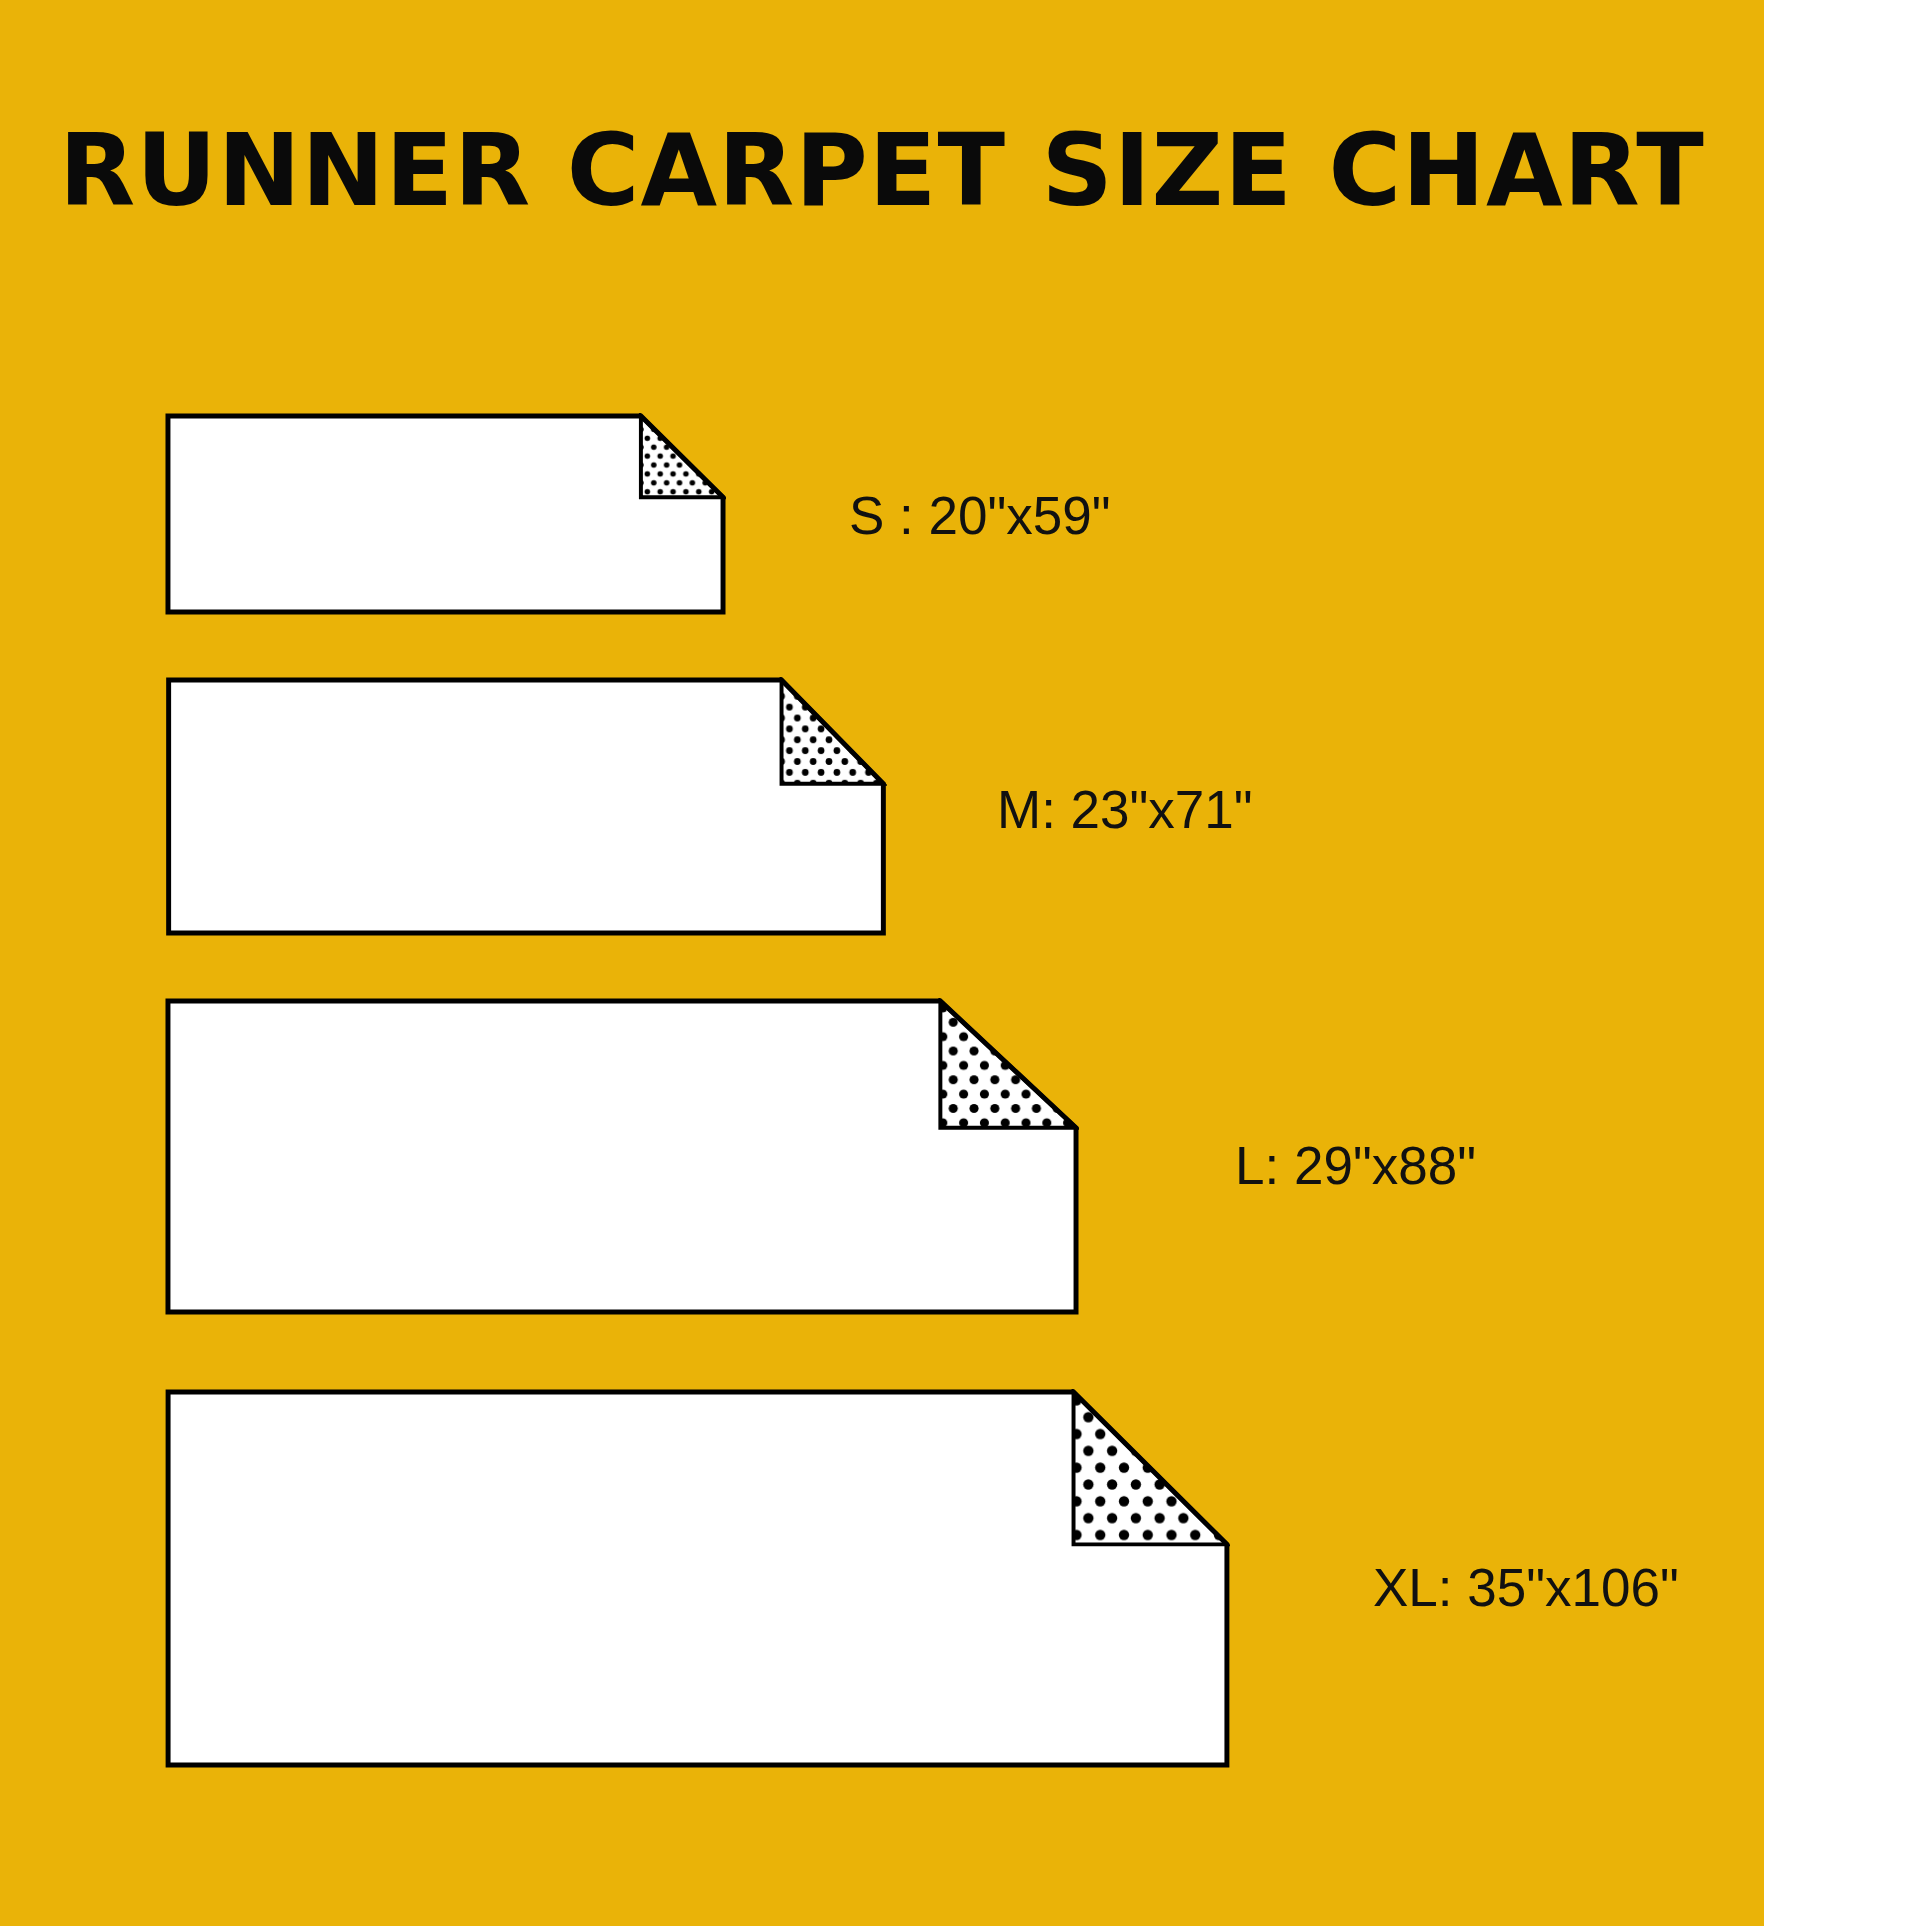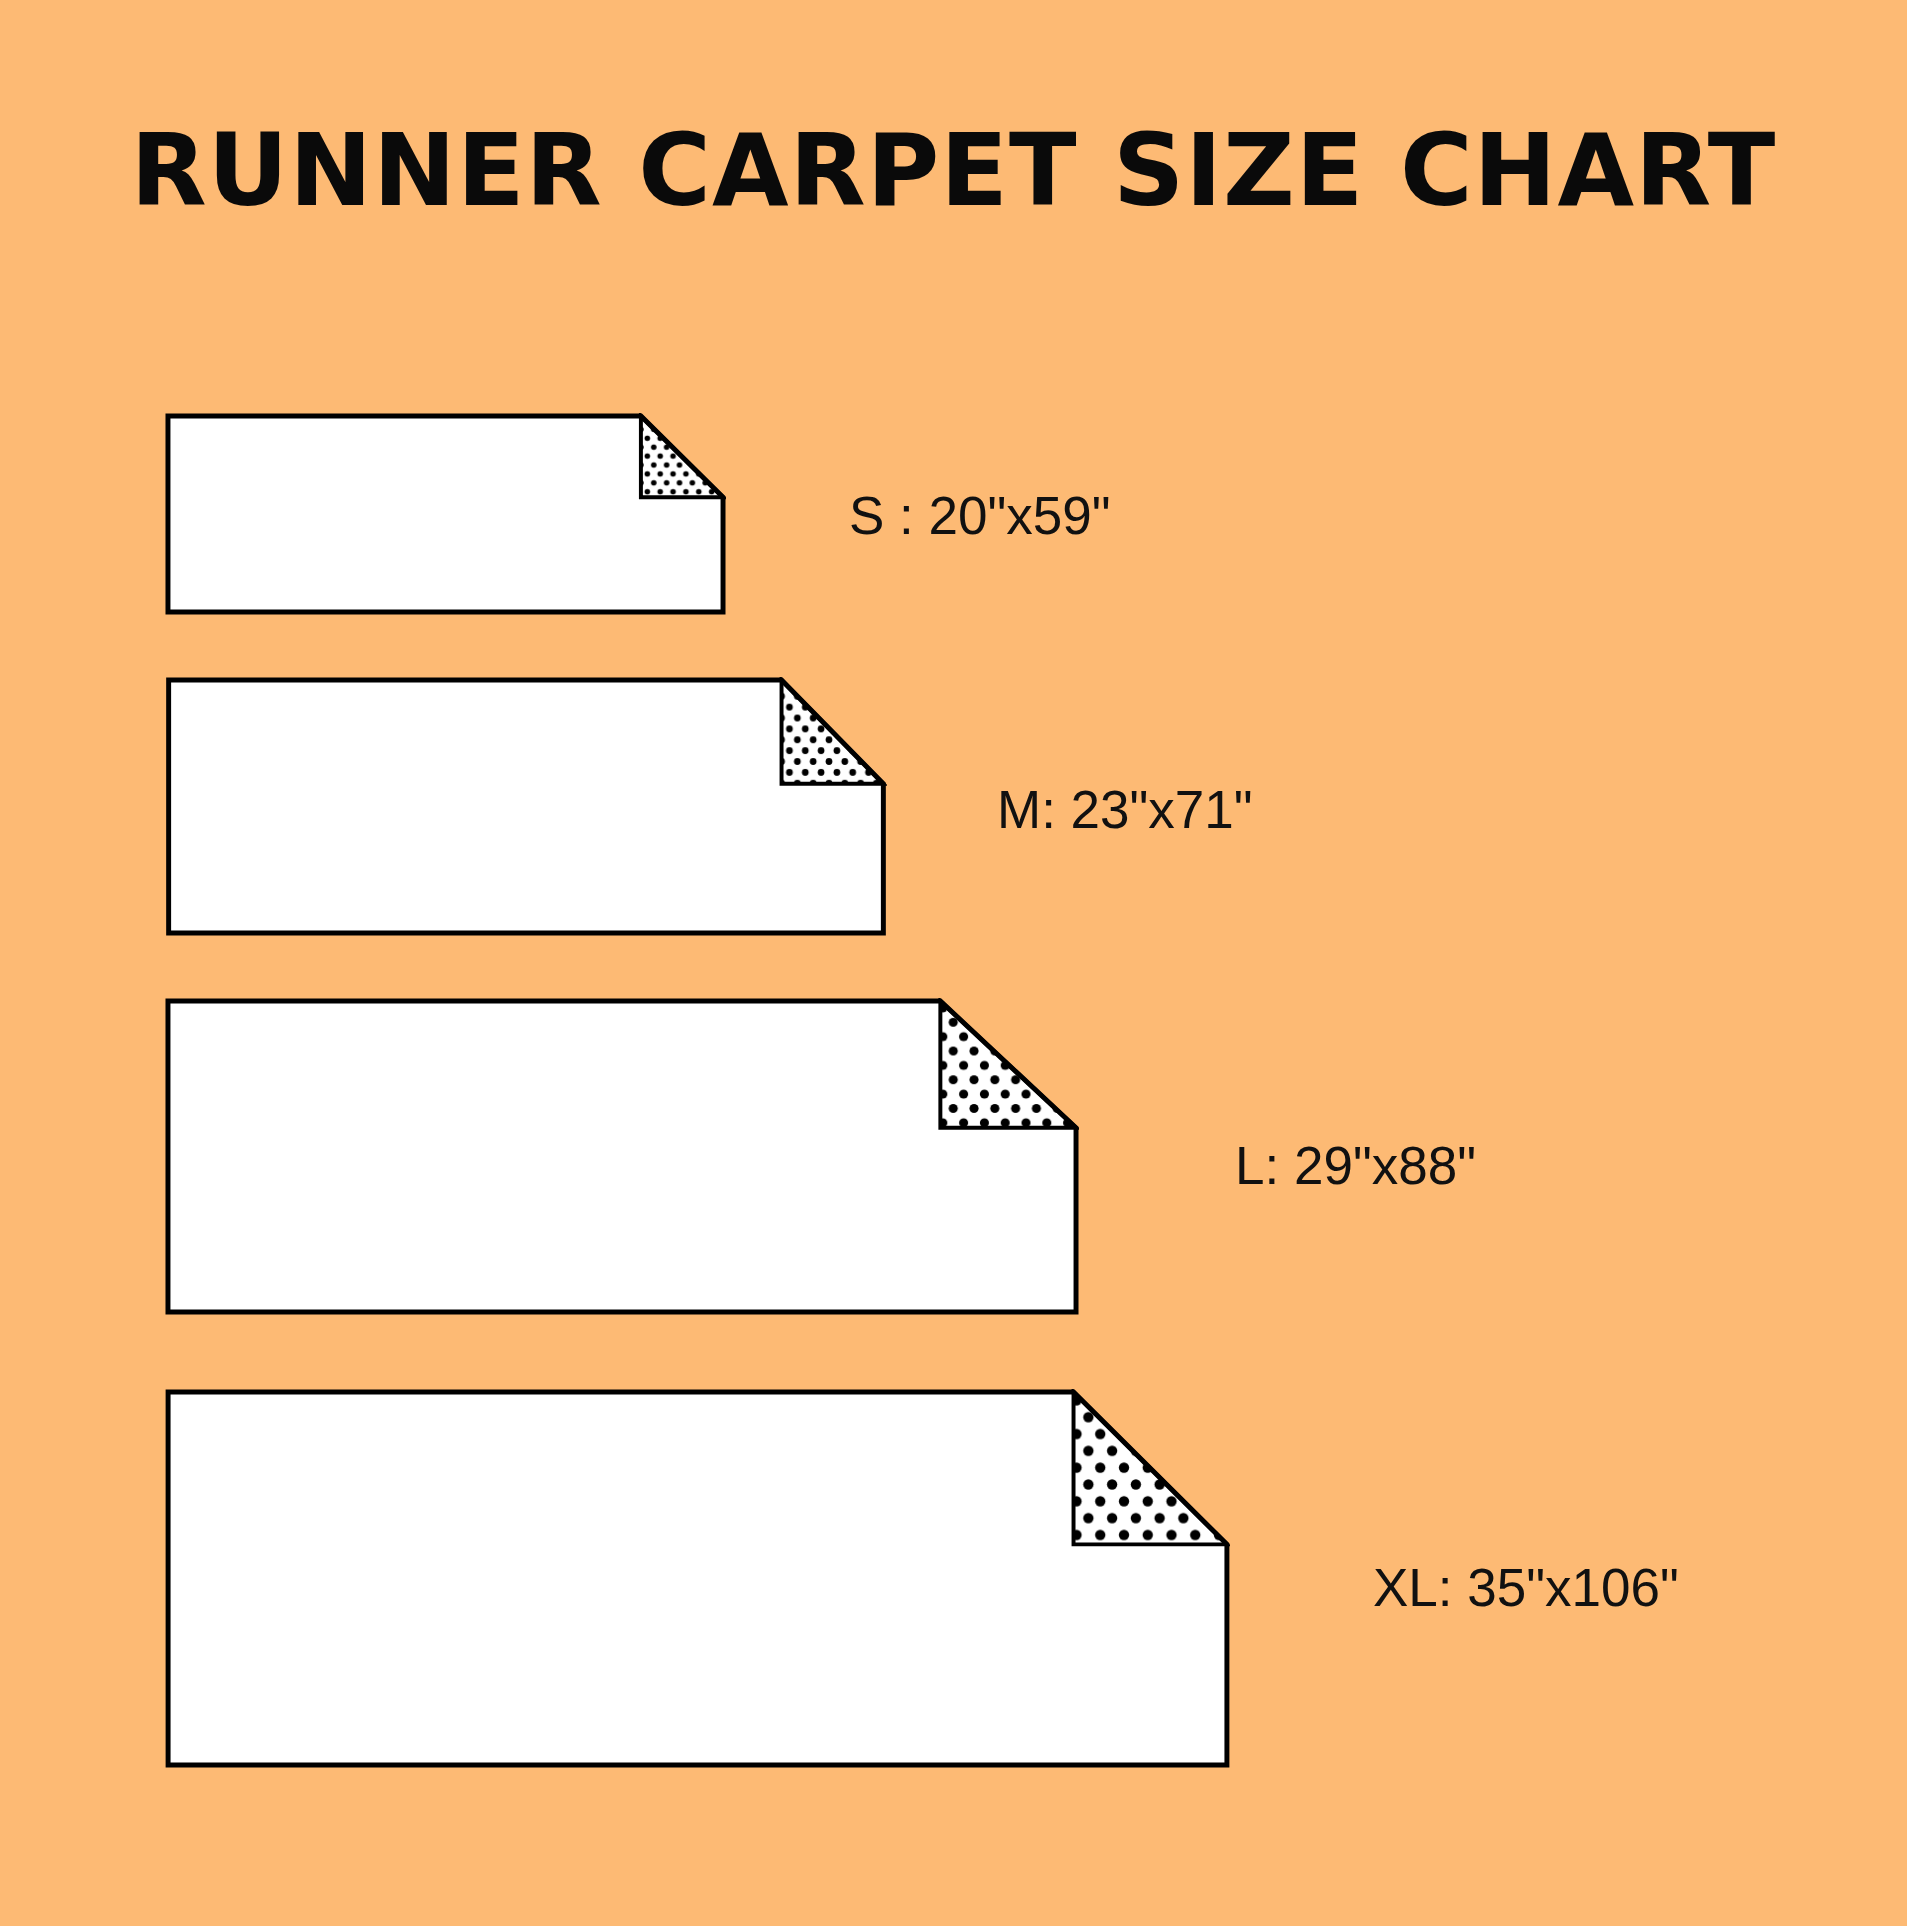--- a/index.html
+++ b/index.html
@@ -2,23 +2,23 @@
 <html><head>
 <meta charset="utf-8">
 <style>
   html, body {
     margin: 0;
     padding: 0;
     background: #ffffff;
   }
   .page {
     position: relative;
-    width: 1907px;
+    width: 1764px;
     height: 1927px;
-    background: #fdba74;
+    background: #eab308;
     overflow: hidden;
     font-family: "Liberation Sans", sans-serif;
     text-decoration: underline;
   }
   .title {
     position: absolute;
     top: 117px;
     left: 0;
     width: 100%;
     margin: 0;

